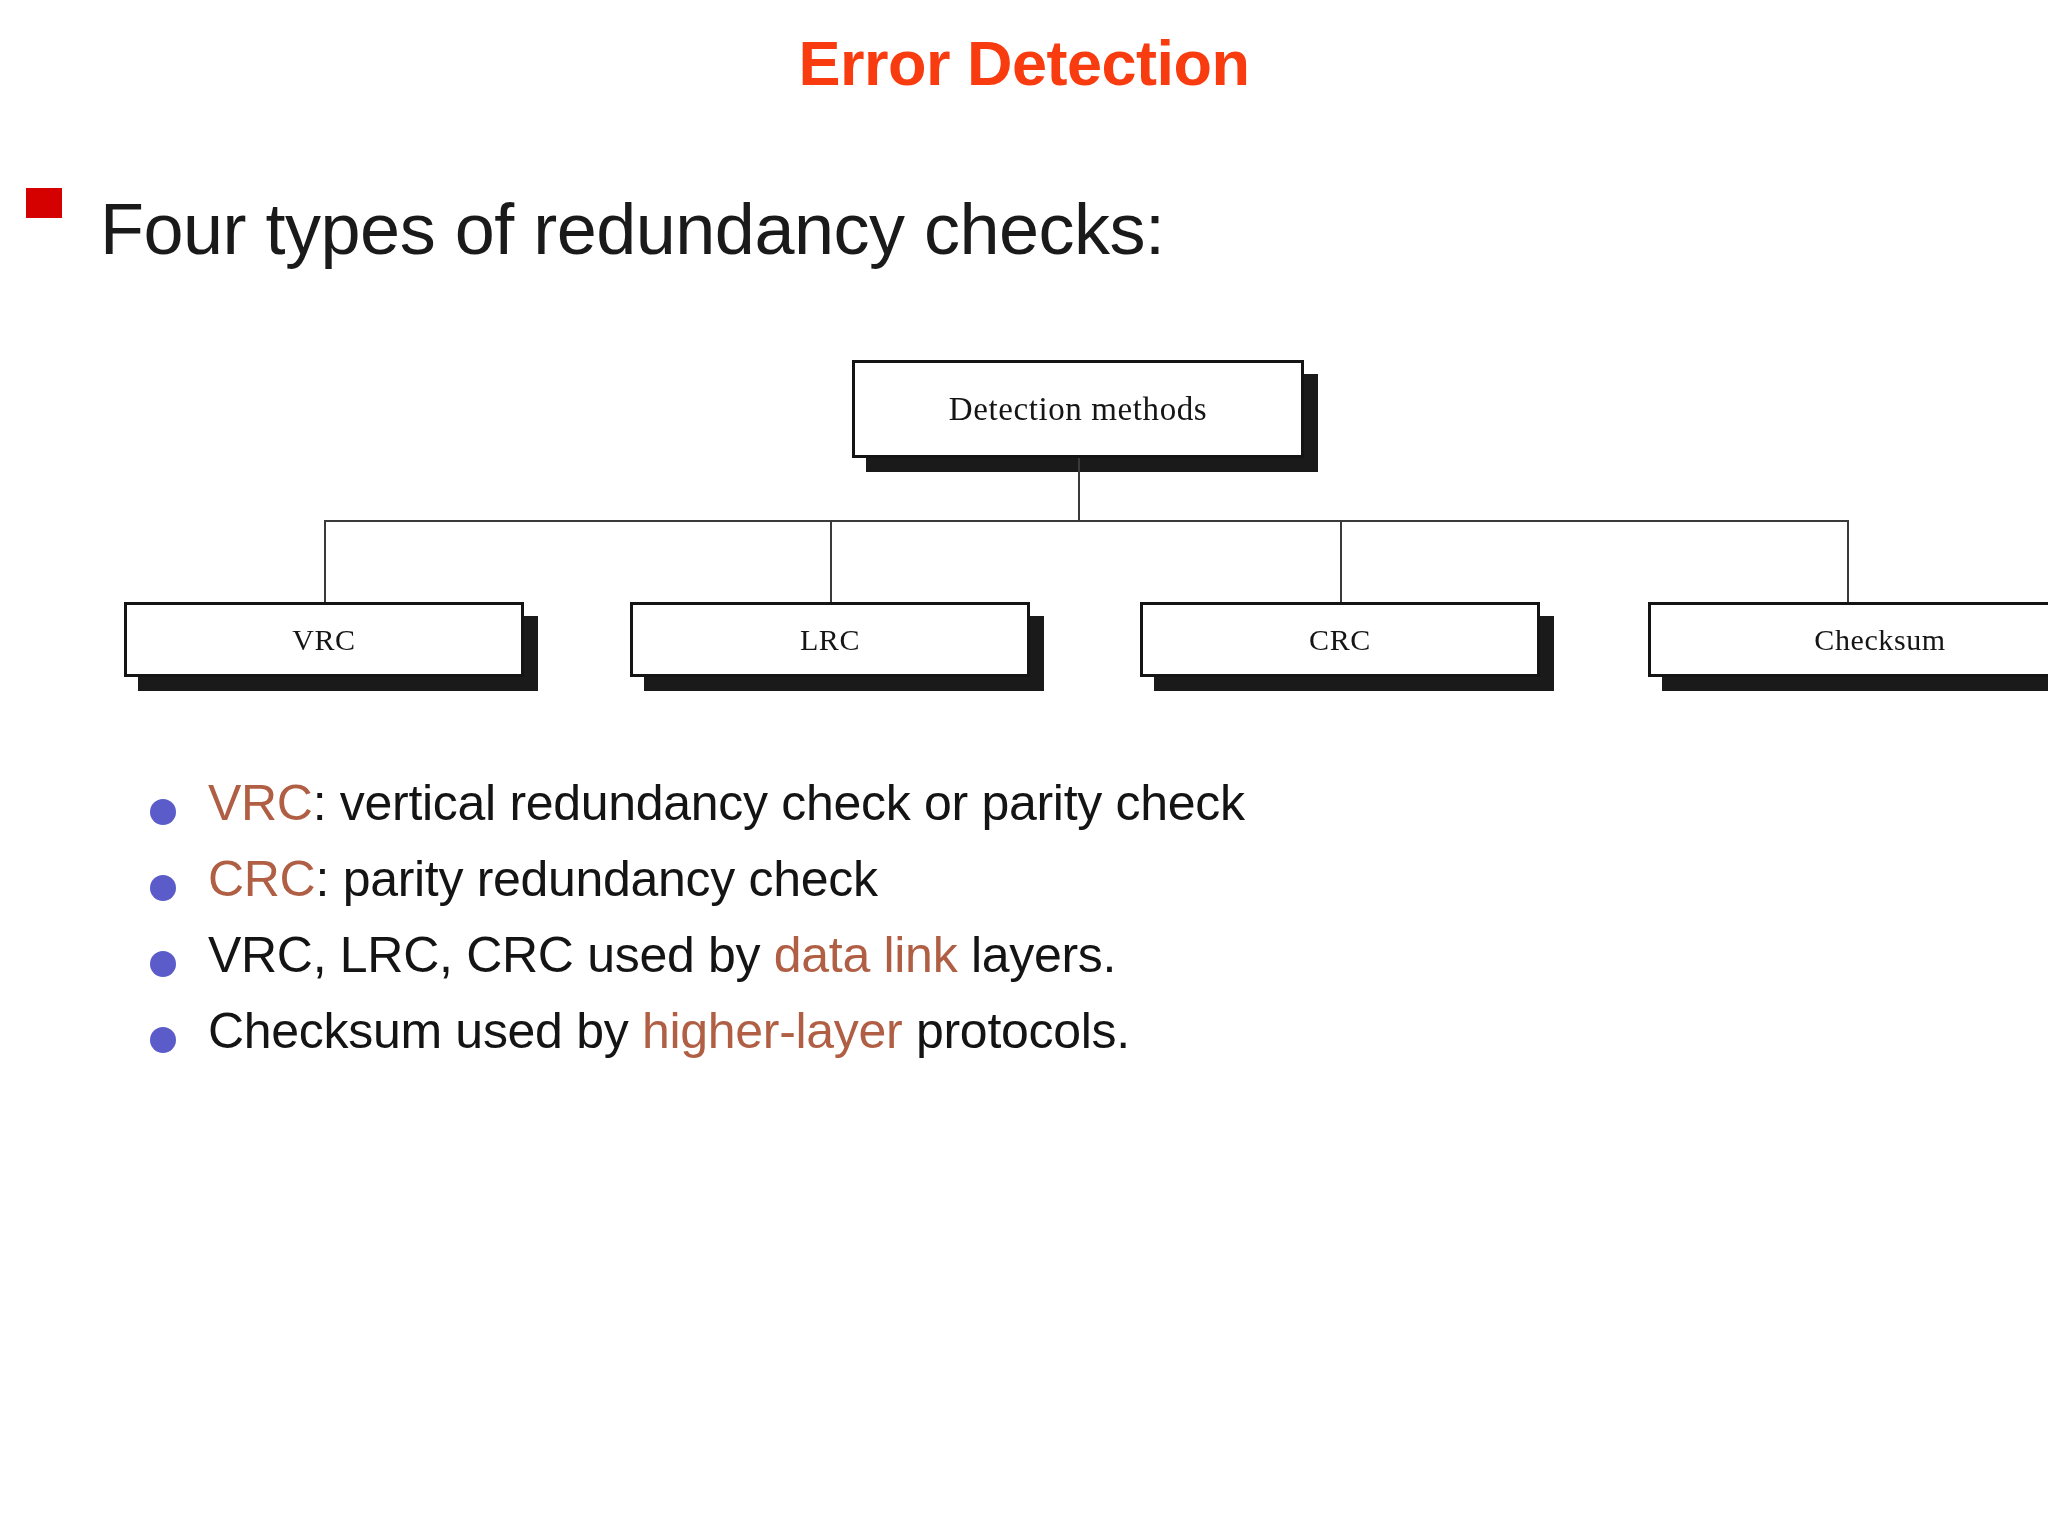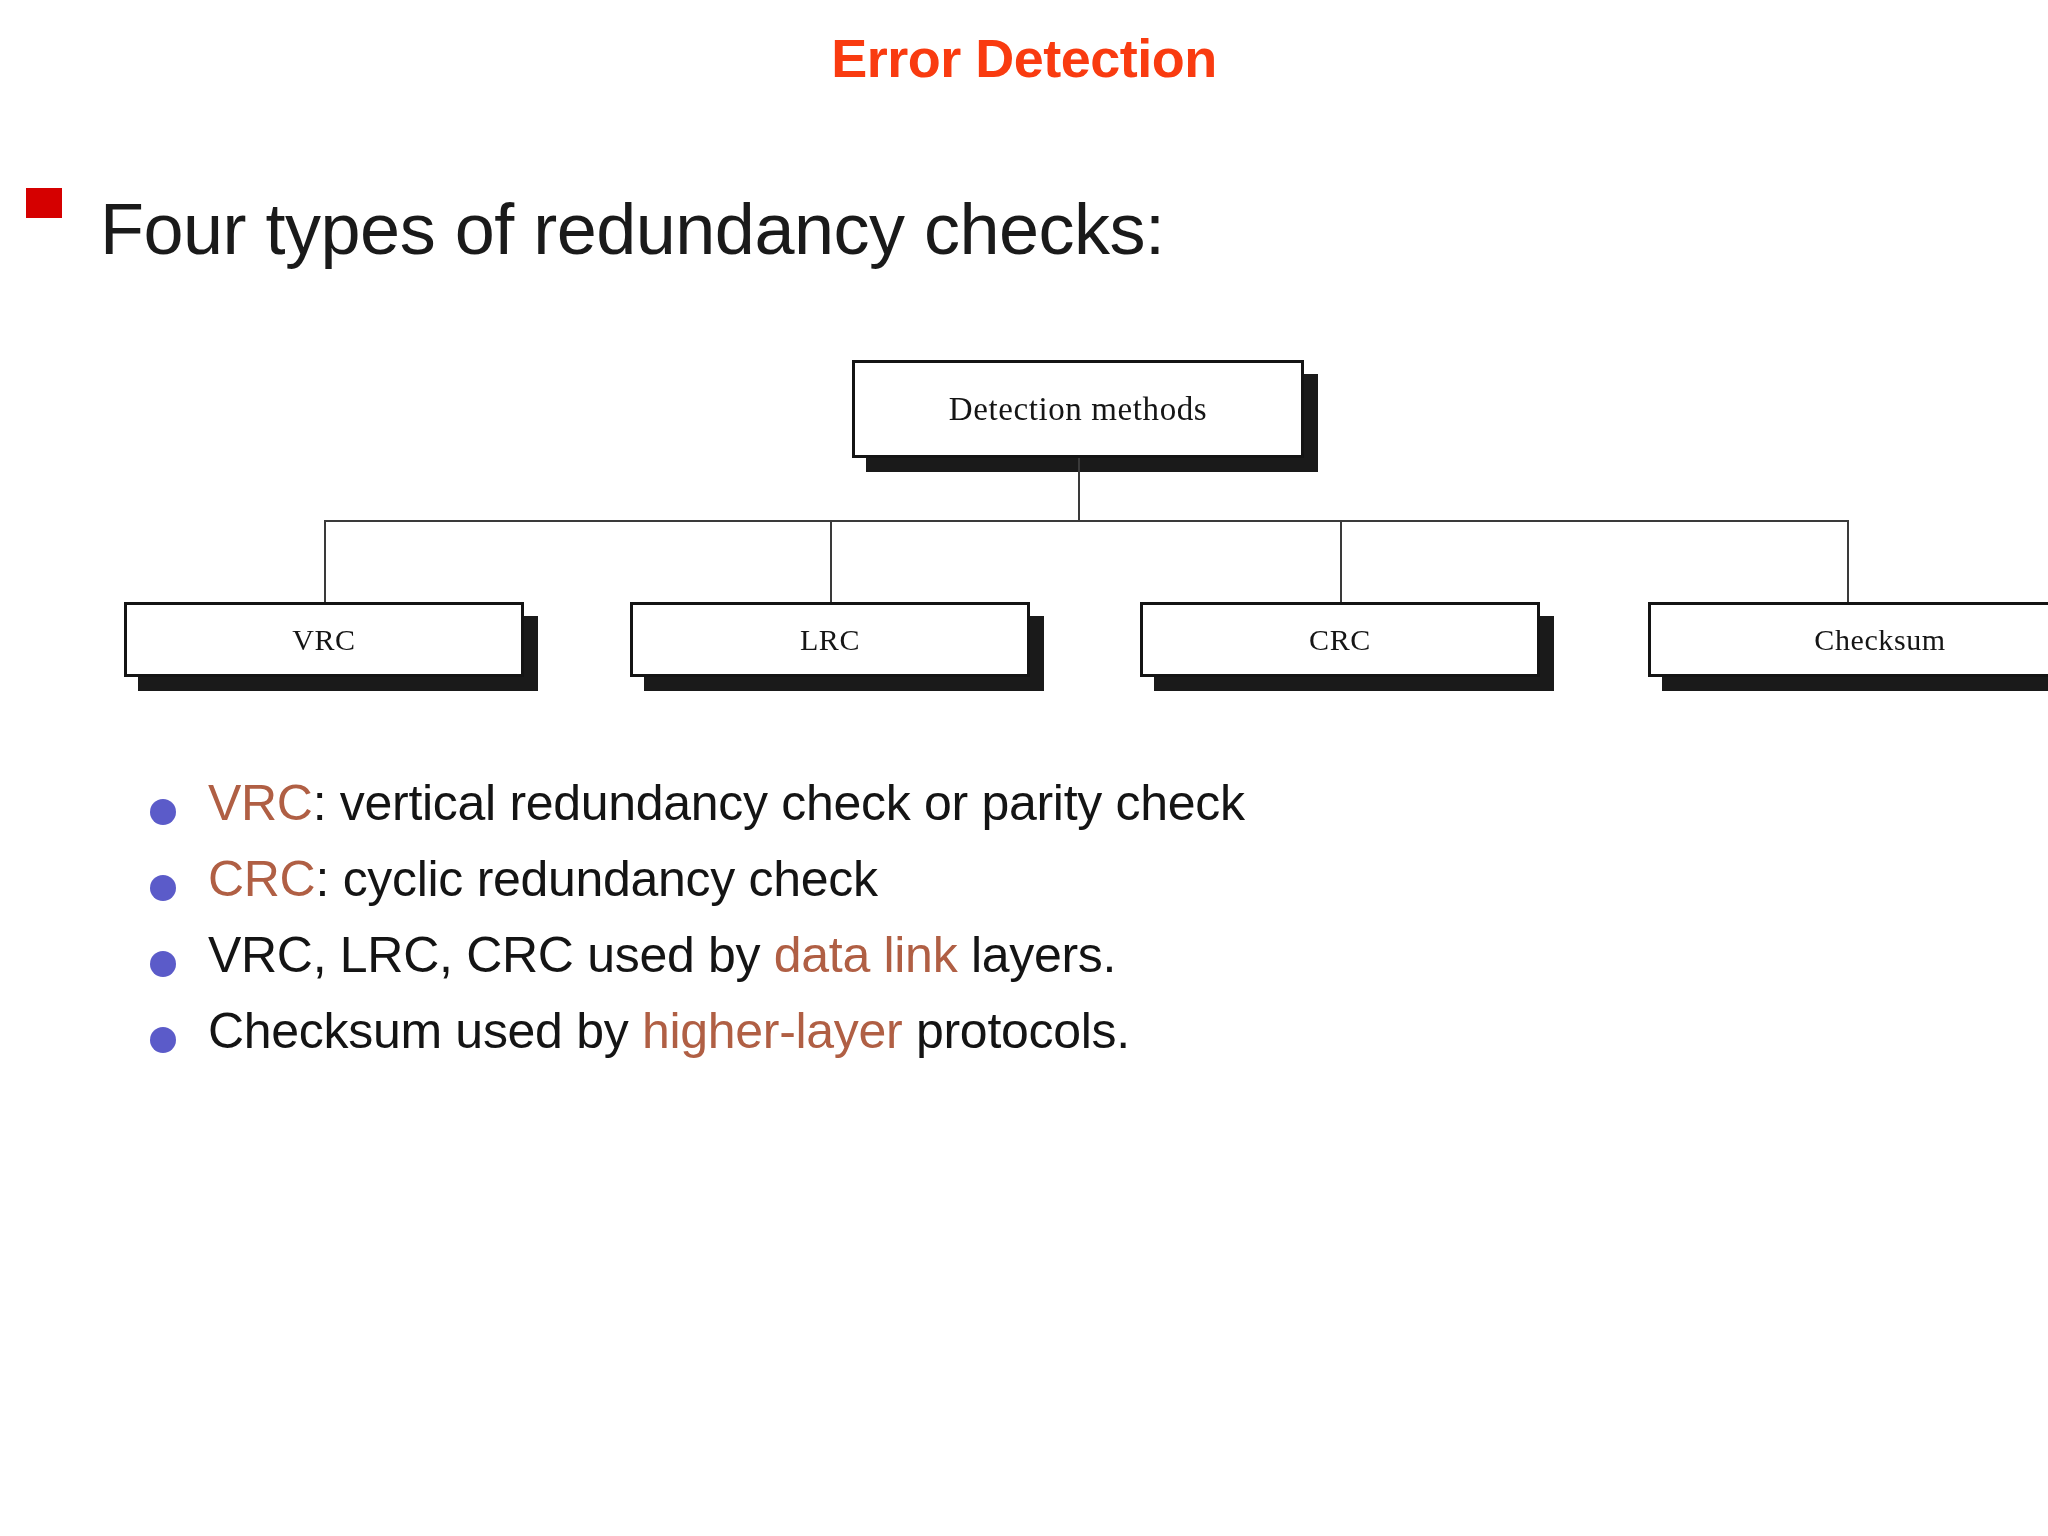--- a/index.html
+++ b/index.html
@@ -16,21 +16,21 @@
     color: #111111;
   }
 
   
   #slide-title {
     position: absolute;
     top: 30px;
     left: 0;
     width: 2048px;
     text-align: center;
-    font-size: 54px;
+    font-size: 63px;
     font-weight: bold;
     color: #F93B10;
     letter-spacing: -0.5px;
     line-height: 1.05;
   }
 
   
   #lead-row {
     position: absolute;
     top: 188px;
@@ -164,21 +164,21 @@
 <div id="bullet-list">
 
   <div class="blist-row">
     <span class="bdot"></span>
     <span class="btext"><span class="kw">VRC</span><span>: </span><span>vertical redundancy check or parity check</span></span>
   </div>
 
 
   <div class="blist-row">
     <span class="bdot"></span>
-    <span class="btext"><span class="kw">CRC</span><span>: </span><span>cyclic redundancy check</span></span>
+    <span class="btext"><span class="kw">CRC</span><span>: </span><span>parity redundancy check</span></span>
   </div>
 
   <div class="blist-row">
     <span class="bdot"></span>
     <span class="btext"><span>VRC, LRC, CRC used by </span><span class="kw">data link</span><span> layers.</span></span>
   </div>
 
   <div class="blist-row">
     <span class="bdot"></span>
     <span class="btext"><span>Checksum used by </span><span class="kw">higher-layer</span><span> protocols.</span></span>

